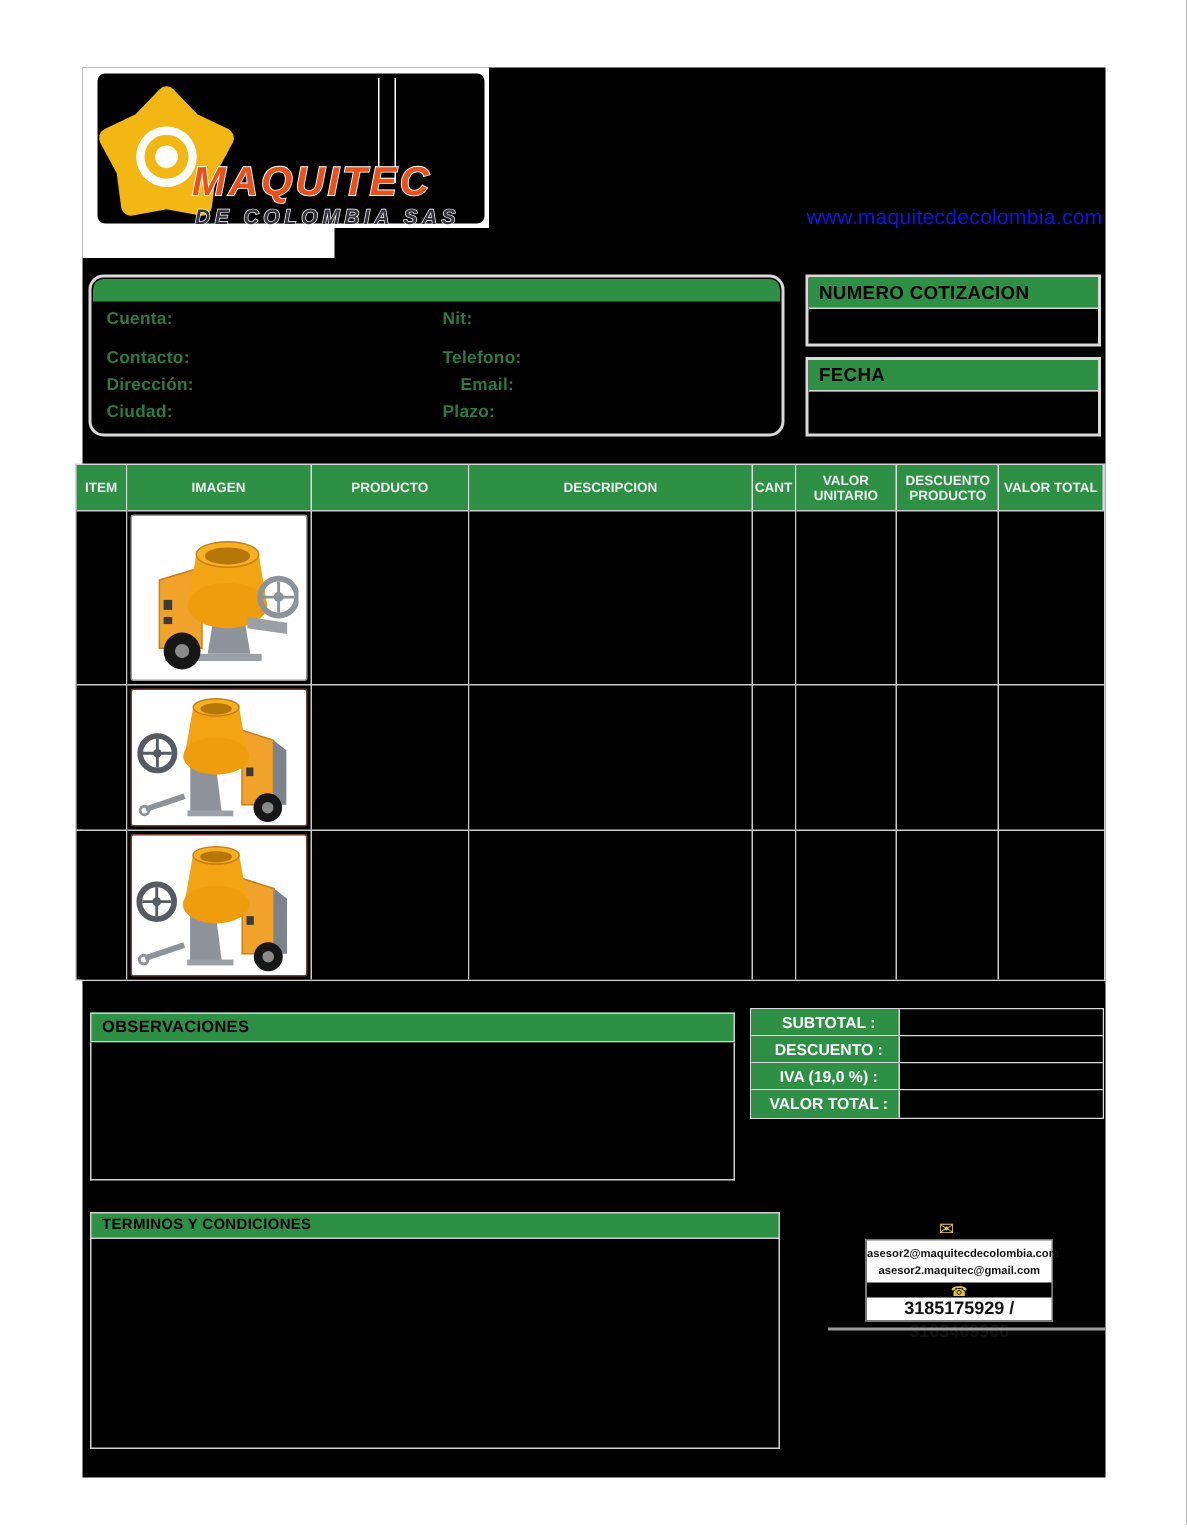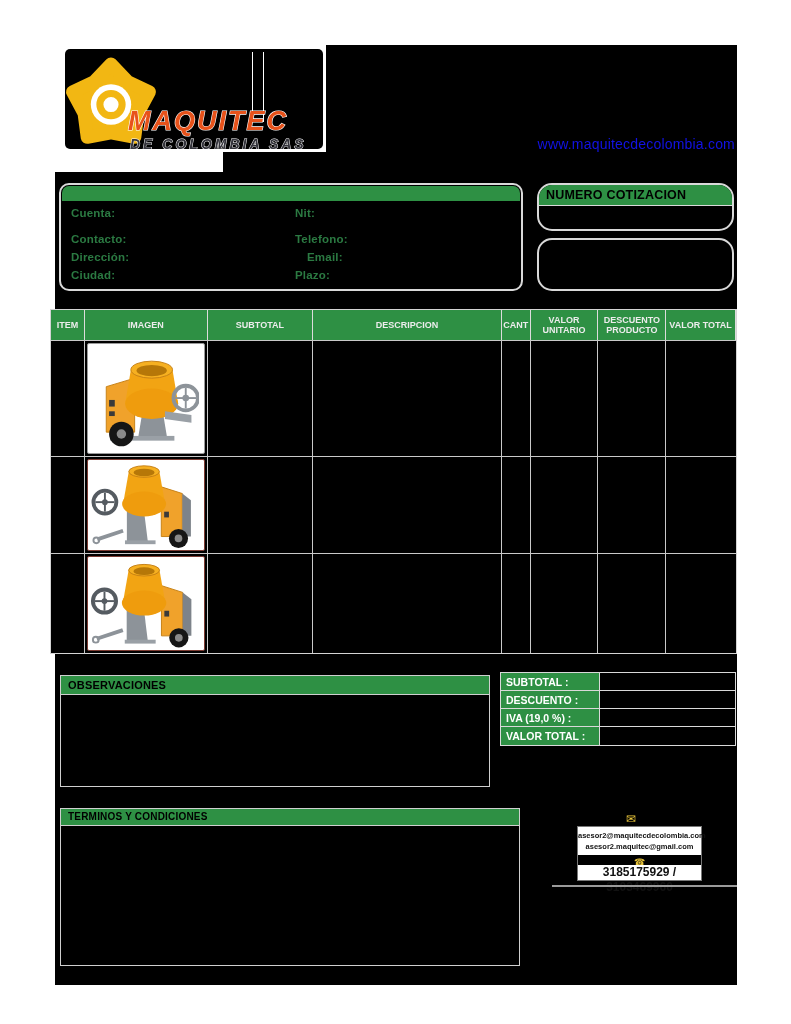--- a/index.html
+++ b/index.html
@@ -31,21 +31,21 @@
   }
   .client-panel .strip {
     height:15px; background:var(--green); border-radius:7px 7px 0 0; margin:1px;
   }
   .client-label {
     position:absolute; font-size:11.5px; font-weight:bold; color:#2b7a42; letter-spacing:0.2px;
   }
 
   
   .meta-box {
-    background:#000; border:2px solid #d9d9d9; border-radius:15px; overflow:hidden;
+    background:#000; border:2px solid #d9d9d9; border-radius:0; overflow:hidden;
   }
   .meta-box .head {
     background:var(--green); height:21px; line-height:21px; padding-left:7px;
     color:#000; font-weight:bold; font-size:12.5px; letter-spacing:0.2px;
     border-bottom:1px solid #d9d9d9;
   }
   .numero-box { left:537px; top:183px; width:197px; height:48px; }
   .fecha-box  { left:537px; top:238px; width:197px; height:53px; }
   .meta-value { width:100%; height:24px; }
 
@@ -80,21 +80,21 @@
     padding-left:7px; letter-spacing:0.2px;
   }
   .obs-head { left:60px; top:675px; width:430px; height:20px; font-size:11px; line-height:18px; }
   .obs-body { left:60px; top:695px; width:430px; height:92px; background:#000;
               border:1px solid #cfcfcf; border-top:none; }
   .terms-head { left:60px; top:808px; width:460px; height:18px; font-size:10px; line-height:16px; }
   .terms-body { left:60px; top:826px; width:460px; height:140px; background:#000;
                 border:1px solid #cfcfcf; border-top:none; }
 
   
-  .totals { left:500px; top:672px; width:236px; border:1px solid #d9d9d9; }
+  .totals { left:500px; top:672px; width:236px; border:1px solid #d9d9d9;text-align:center; }
   .tot-row { display:flex; height:18px; border-bottom:1px solid #d9d9d9; }
   .tot-row:last-child { border-bottom:none; }
   .tot-label {
     width:99px; background:var(--green); color:#fff; font-weight:bold; font-size:10.5px;
     line-height:18px; padding-left:5px; border-right:1px solid #d9d9d9; white-space:nowrap;
   }
   .tot-value { flex:1; background:#000; }
 
   
   .env-icon { left:626px; top:812px; color:#e8c43a; font-size:12px; }
@@ -147,28 +147,29 @@
     <div class="client-label" style="left:234px; top:66px;padding-left:12px;">Email:</div>
     <div class="client-label" style="left:10px; top:84px;">Ciudad:</div>
     <div class="client-label" style="left:234px; top:84px;">Plazo:</div>
   </div>
 
   <div class="abs meta-box numero-box">
     <div class="head">NUMERO COTIZACION</div>
     <div class="meta-value"></div>
   </div>
   <div class="abs meta-box fecha-box">
+    <div class="head">FECHA</div>
     <div class="meta-value"></div>
   </div>
 
   <div class="abs items-table">
     <div class="t-row th-row">
       <div class="t-cell c0">ITEM</div>
       <div class="t-cell c1">IMAGEN</div>
-      <div class="t-cell c2">SUBTOTAL</div>
+      <div class="t-cell c2">PRODUCTO</div>
       <div class="t-cell c3">DESCRIPCION</div>
       <div class="t-cell c4">CANT</div>
       <div class="t-cell c5">VALOR UNITARIO</div>
       <div class="t-cell c6">DESCUENTO PRODUCTO</div>
       <div class="t-cell c7">VALOR TOTAL</div>
     </div>
 
     <div class="t-row tb-row r1">
       <div class="t-cell c0"></div>
       <div class="t-cell c1">

